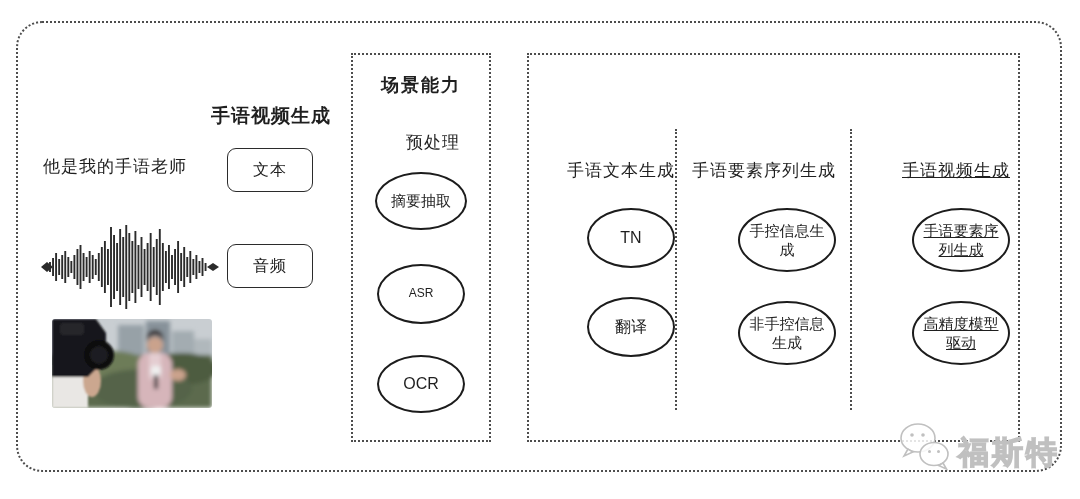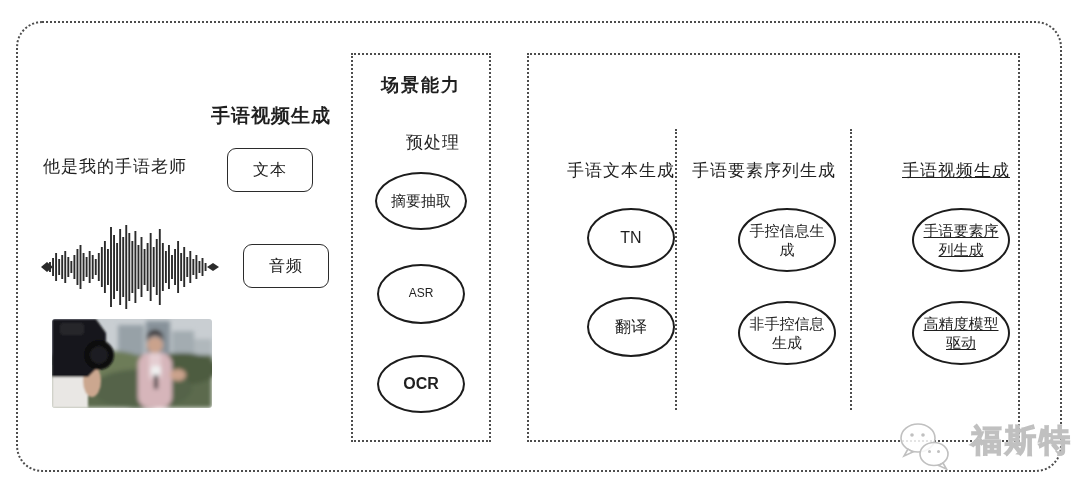--- a/index.html
+++ b/index.html
@@ -59,21 +59,21 @@
     border: 1.6px solid #2b2b2b;
     border-radius: 9px;
     background: #ffffff;
     display: flex;
     align-items: center;
     justify-content: center;
     font-size: 16px;
     letter-spacing: 1px;
   }
   .input-box.t0 { top: 148px; }
-  .input-box.t1 { top: 244px; margin-left: 16px; }
+  .input-box.t1 { top: 244px; }
   .input-box.t2 { top: 340px; }
   
   .panel {
     position: absolute;
     top: 53px;
     height: 389px;
     border: 2px dotted #4d4d4d;
     background: #ffffff;
   }
   .scene-panel { left: 351px; width: 140px; }
@@ -104,21 +104,21 @@
     justify-content: center;
     text-align: center;
     font-size: 15px;
     line-height: 1.3;
   }
   .ellipse .lbl { display: block; width: 80px; }
   
   .scene-node { position: absolute; left: 50%; transform: translateX(-50%); }
   .scene-node.n0 { top: 117px; width: 92px; height: 58px; }
   .scene-node.n1 { top: 209px; width: 88px; height: 60px; font-size: 12px; }
-  .scene-node.n2 { top: 300px; width: 88px; height: 58px; font-size: 16px; font-weight: bold; }
+  .scene-node.n2 { top: 300px; width: 88px; height: 58px; font-size: 16px; }
   
   .core-divider {
     position: absolute;
     top: 74px;
     width: 0; height: 281px;
     border-left: 2px dotted #4d4d4d;
   }
   .core-divider.d0 { left: 146px; }
   .core-divider.d1 { left: 321px; }
   .core-col {
@@ -140,22 +140,22 @@
   }
   .core-col .ellipse.e0 { margin-top: 26px; }
   .core-col .ellipse.e1 { margin-top: 29px; }
   .core-col.c0 .ellipse { width: 88px; height: 60px; font-size: 16px; }
   .core-col.c1 .ellipse, .core-col.c2 .ellipse { width: 98px; height: 64px; }
   
   .watermark {
     position: absolute;
     left: 896px; top: 420px;
     display: flex;
-    align-items: flex-start;
-    gap: 17px;
+    align-items: flex-end;
+    gap: 4px;
   }
   .watermark-text {
     font-size: 31px;
     font-weight: bold;
     letter-spacing: 3px;
     color: #f2f2f2;
     -webkit-text-stroke: 1.3px #c0c0c0;
     text-shadow: 0 0 1px #cccccc;
   }
 </style>

